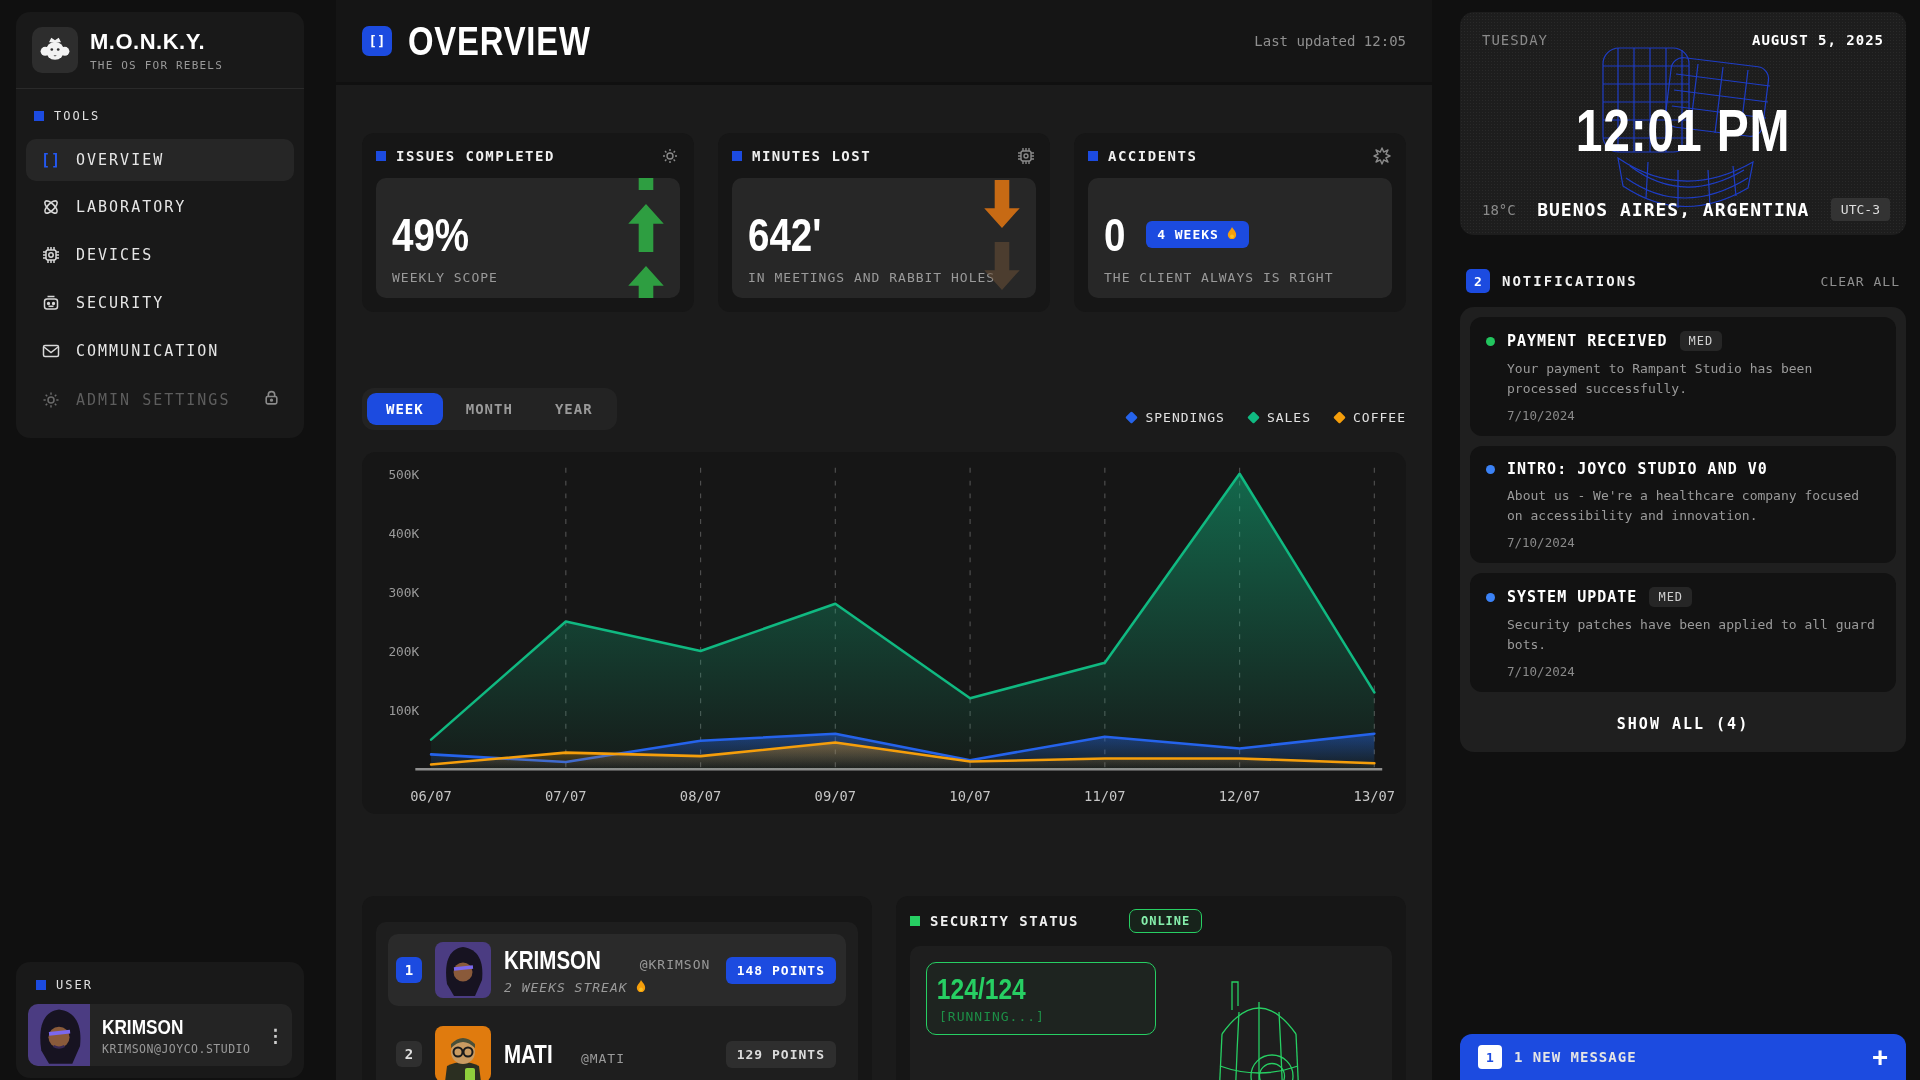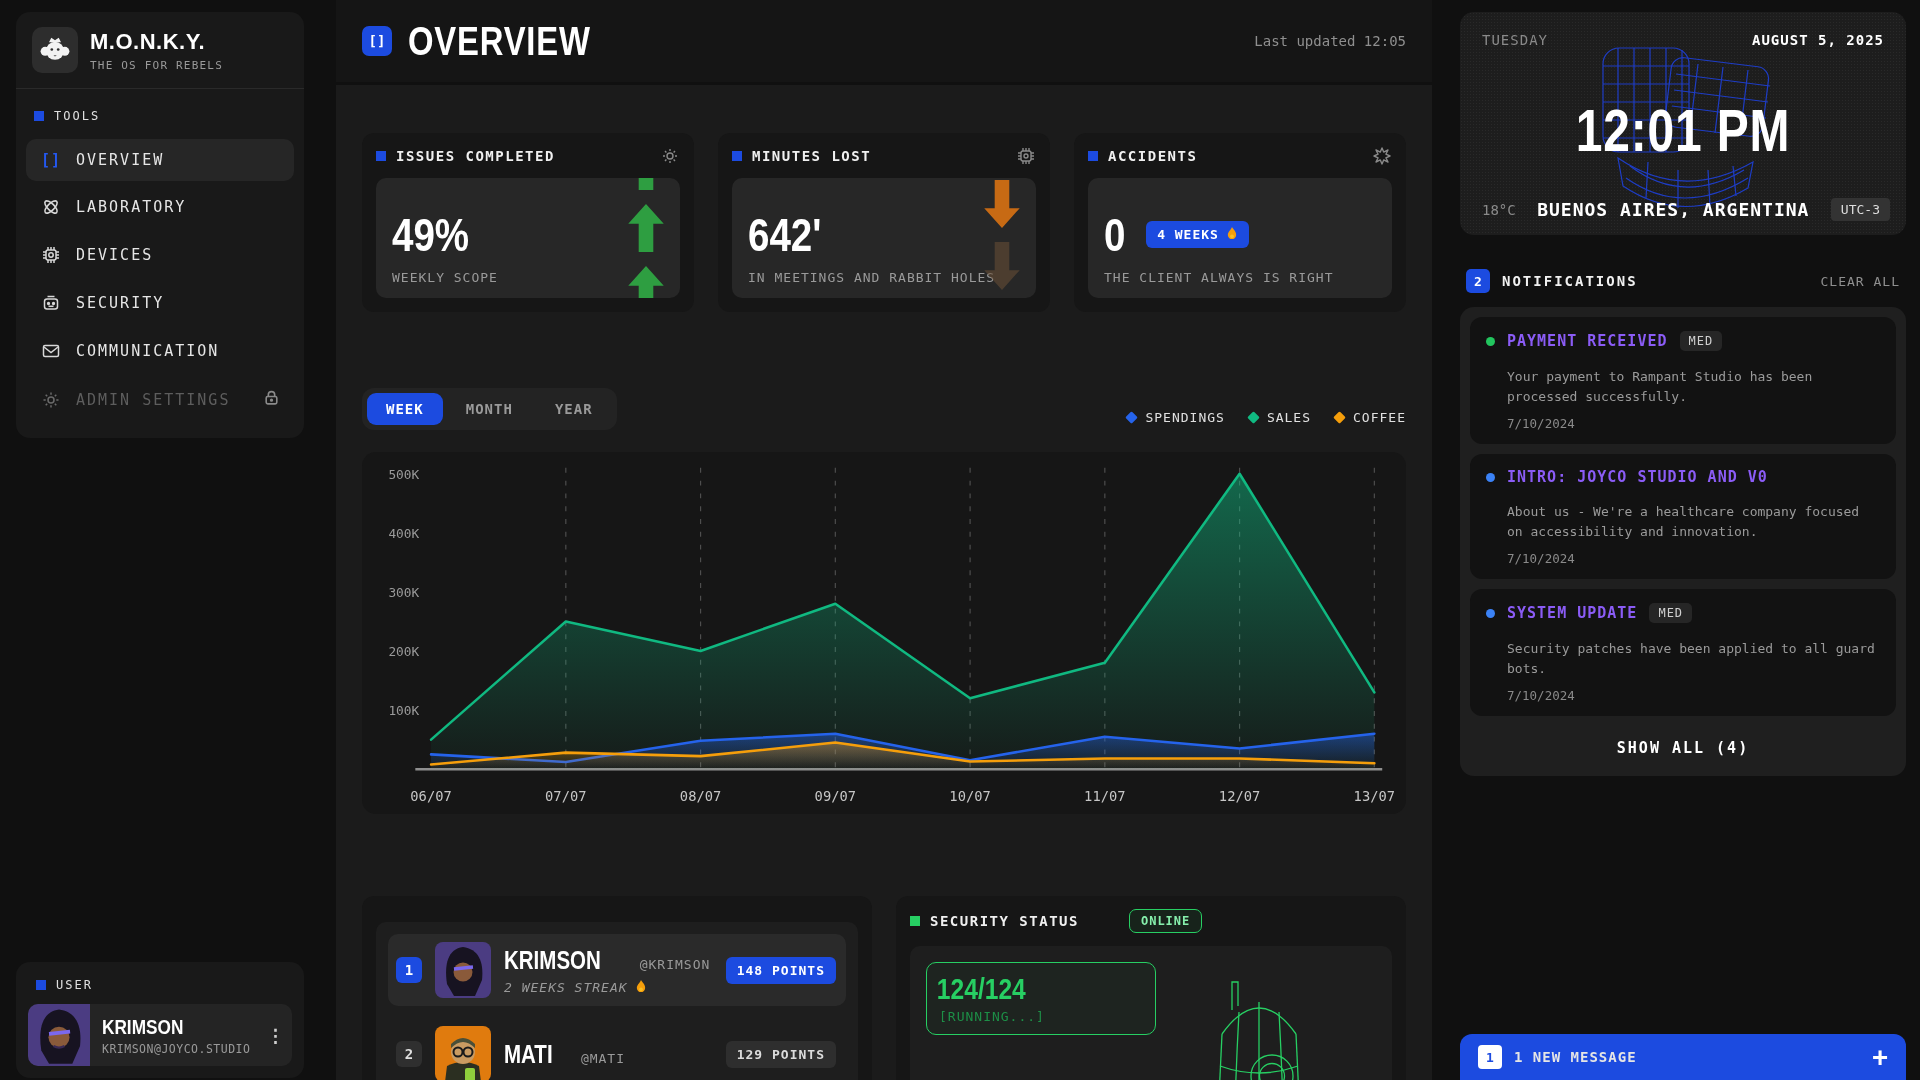--- a/index.html
+++ b/index.html
@@ -112,23 +112,23 @@
   .clock-tz { background:#333; color:#ddd; font-size:13px; padding:4px 10px; border-radius:4px; }
 
   .notif-head { display:flex; align-items:center; gap:12px; margin:34px 6px 14px; }
   .notif-count { width:24px; height:24px; background:#1c4be0; border-radius:5px; display:flex; align-items:center; justify-content:center; font-weight:700; font-size:13px; color:#fff; flex:none; }
   .notif-title { font-weight:700; letter-spacing:2px; font-size:14px; color:#f0f0f0; }
   .clear-all { margin-left:auto; color:#8f8f8f; font-size:13px; letter-spacing:1px; cursor:pointer; }
   .notif-box { background:#1f1f1f; border-radius:14px; padding:10px; }
   .notif-card { background:#121212; border-radius:12px; padding:14px 16px 13px; margin-bottom:10px; }
   .notif-row1 { display:flex; align-items:center; gap:12px; }
   .dot { width:9px; height:9px; border-radius:50%; flex:none; background:#888; }
-  .ntitle { font-weight:700; font-size:15px; letter-spacing:1px; color:#8b5cf6; }
+  .ntitle { font-weight:700; font-size:15px; letter-spacing:1px; color:#ffffff; }
   .ntag { background:#262626; color:#cfcfcf; font-size:12px; padding:3px 9px; border-radius:5px; letter-spacing:1px; }
-  .nbody { color:#9a9a9a; font-size:13px; line-height:1.5; margin:16px 0 0 21px; }
+  .nbody { color:#9a9a9a; font-size:13px; line-height:1.5; margin:8px 0 0 21px; }
   .ndate { color:#8a8a8a; font-size:12.5px; margin:10px 0 0 21px; }
   .show-all { text-align:center; font-weight:800; letter-spacing:2px; padding:13px 0 9px; font-size:15px; color:#fff; cursor:pointer; }
 
   .msg-bar { position:absolute; left:1460px; bottom:0; width:446px; height:46px; background:#1c4be0; border-radius:12px 12px 0 0; display:flex; align-items:center; gap:12px; padding:0 18px; cursor:pointer; }
   .msg-count { width:24px; height:24px; background:#fff; color:#1c4be0; border-radius:4px; font-weight:700; display:flex; align-items:center; justify-content:center; font-size:13px; flex:none; }
   .msg-text { font-weight:700; font-size:14px; letter-spacing:1px; color:#e5e5e5; }
   .msg-plus { margin-left:auto; font-size:26px; font-weight:700; color:#fff; line-height:1; }
 </style>
 </head>
 <body>

